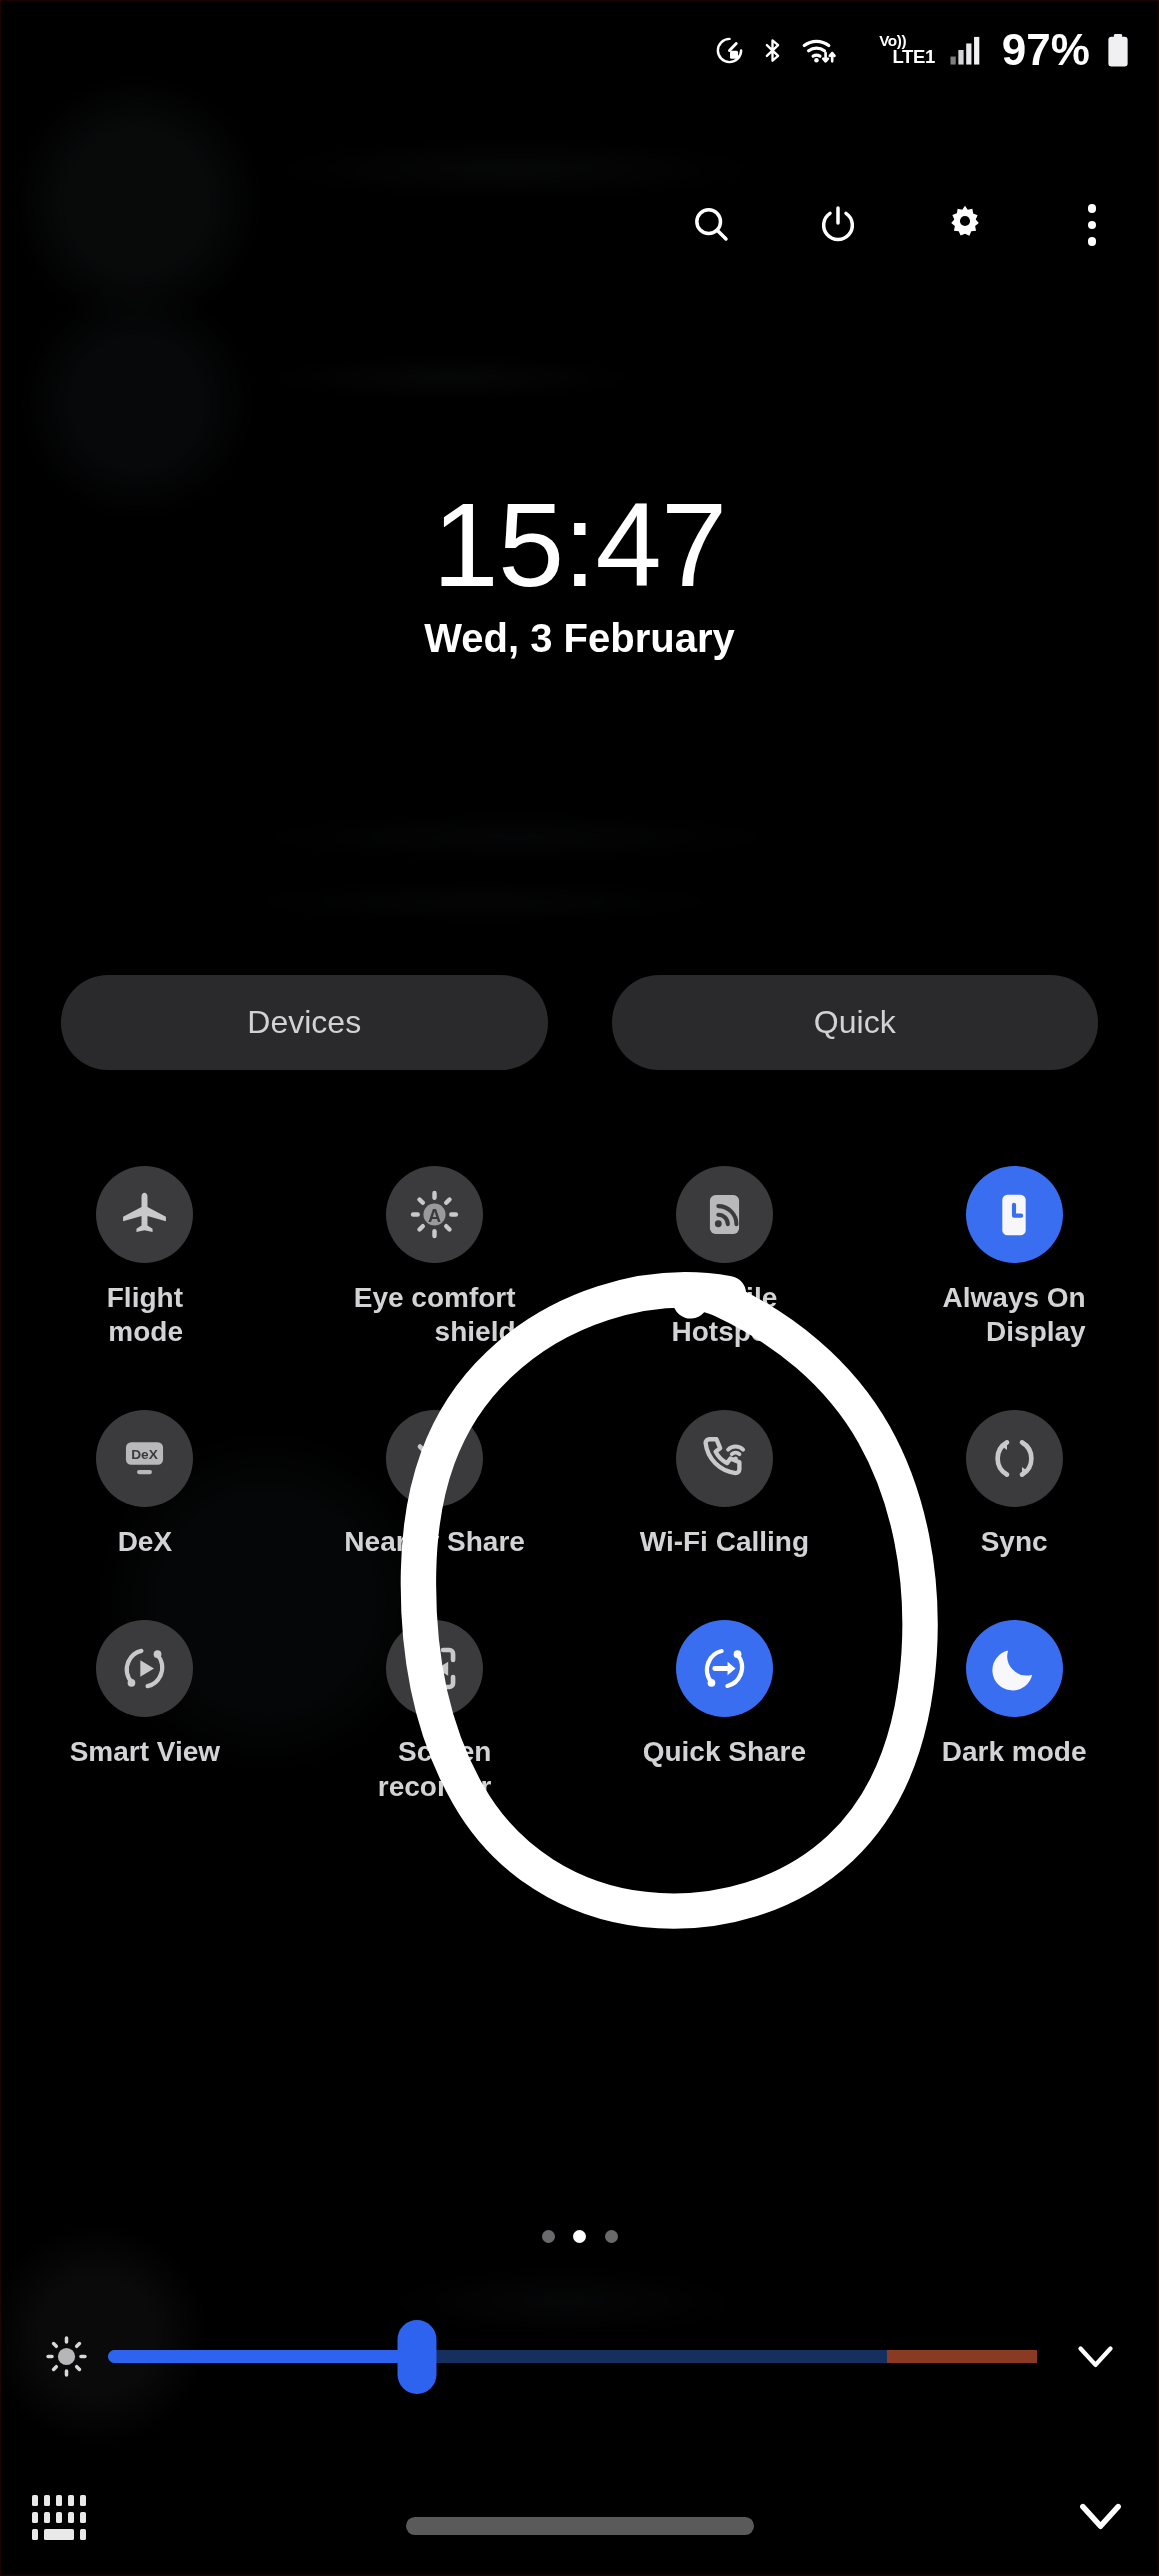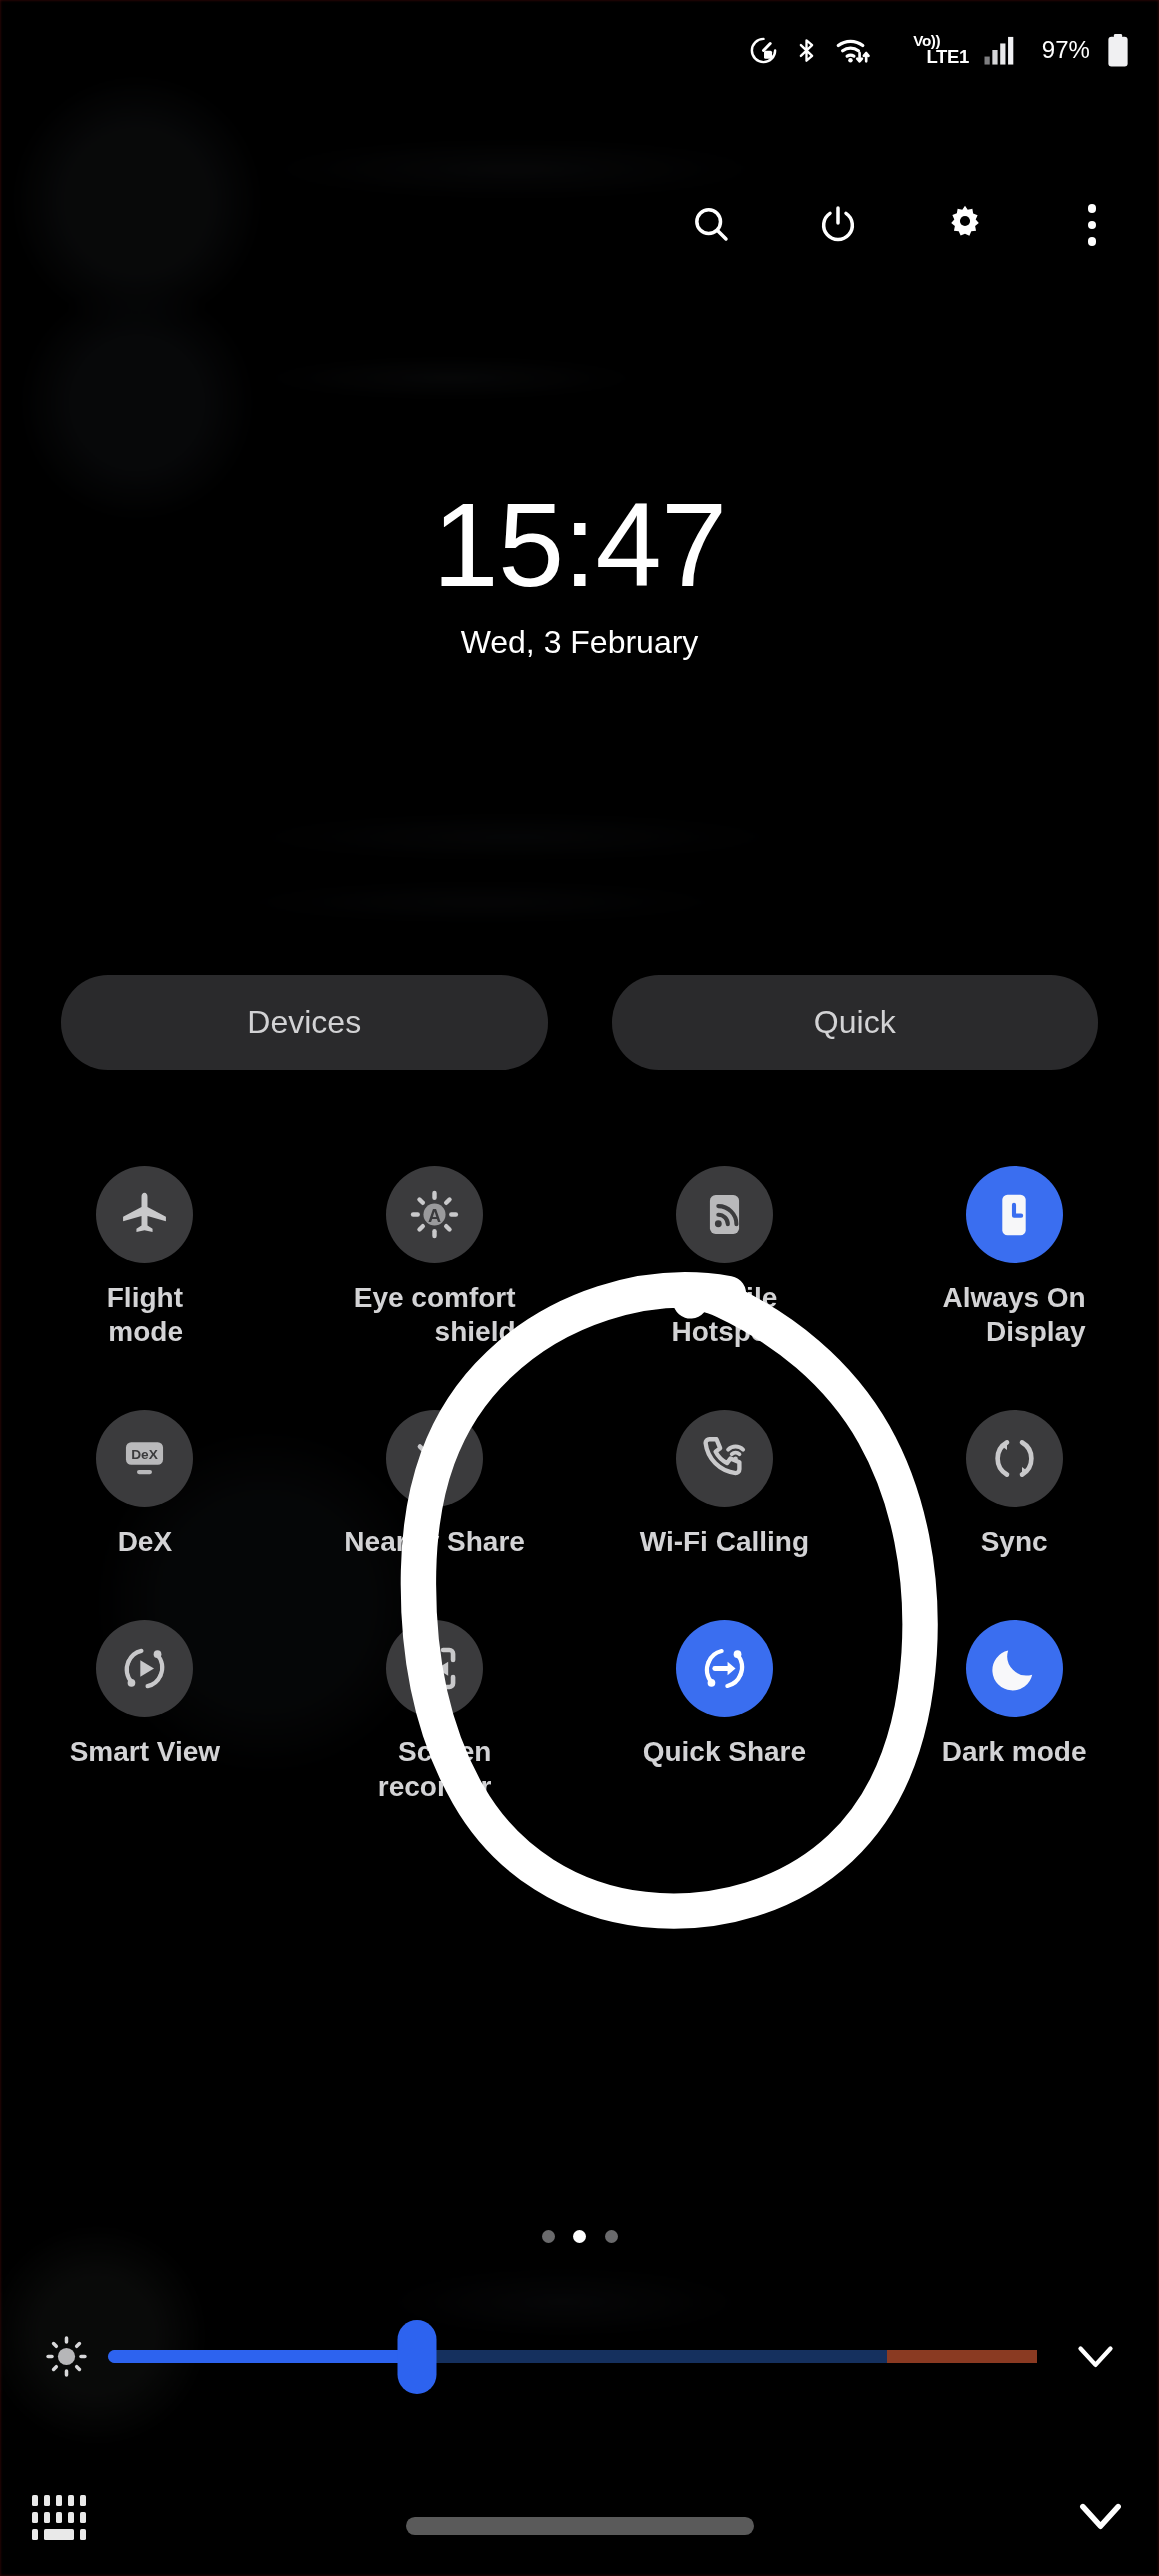--- a/index.html
+++ b/index.html
@@ -35,22 +35,22 @@
   #bg-dim { position:absolute; inset:0; background:rgba(0,0,0,0.62); }
 
   
   #status-bar {
     position:absolute; top:0; left:0; width:1159px; height:100px;
     display:flex; align-items:center; justify-content:flex-end;
     padding-right:29px; gap:14.5px;
   }
   .sb-icon { display:flex; align-items:center; }
   #battery-pct {
-    color:#fff; font-size:24px; font-weight:400; letter-spacing:0px;
-    margin-left:9px; margin-right:1.6px;
+    color:#fff; font-size:44px; font-weight:700; letter-spacing:0px;
+    margin-left:3px; margin-right:1.6px;
   }
   #volte-block {
     display:flex; flex-direction:column; align-items:center;
     justify-content:center; line-height:1; margin-left:-1.6px;
   }
   #volte-top { color:#fff; font-size:15.3px; font-weight:700; letter-spacing:-0.4px; }
   #volte-bot { color:#fff; font-size:18.5px; font-weight:700; letter-spacing:-0.4px;margin-left:42px; }
 
   
   #toolbar {
@@ -69,22 +69,22 @@
   
   #clock-area {
     position:absolute; top:483px; left:0; width:1159px;
     display:flex; flex-direction:column; align-items:center;
   }
   #clock-time {
     color:#fff; font-size:119px; font-weight:300;
     letter-spacing:-0.8px; line-height:1.05;
   }
   #clock-date {
-    color:#fff; font-size:32px; font-weight:400;
-    margin-top:16px; letter-spacing:0px;
+    color:#fff; font-size:40px; font-weight:700;
+    margin-top:8px; letter-spacing:0px;
   }
 
   
   #pill-row {
     position:absolute; top:975px; left:61px;
     width:1037px; display:flex; gap:64px;
   }
   .pill {
     flex:1; height:95px; border-radius:47px;
     background:#2a2a2c;

